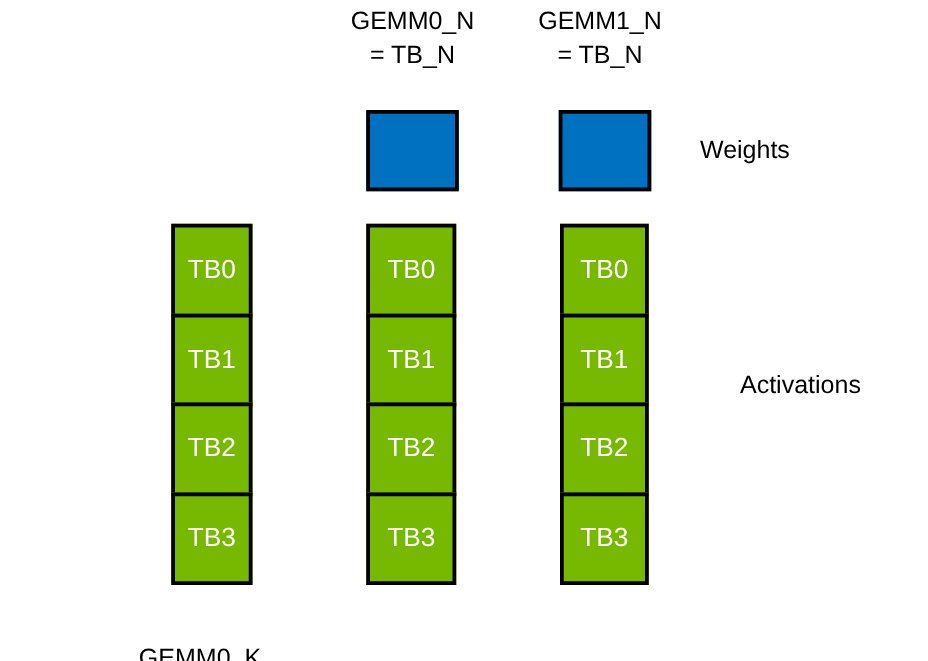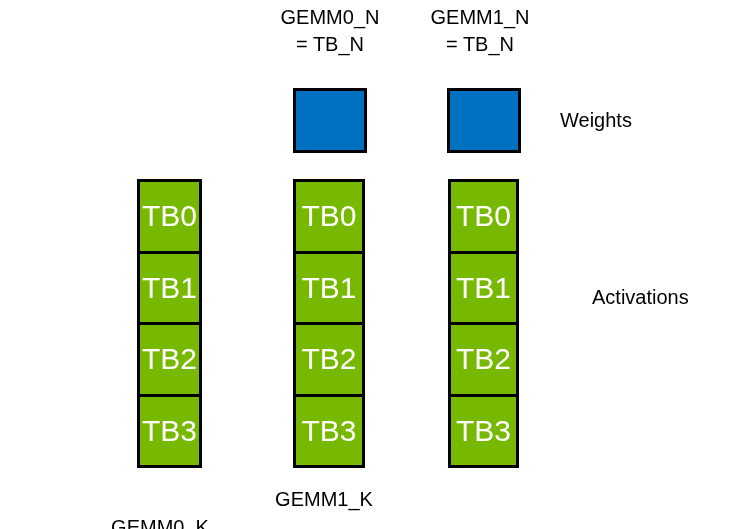--- a/index.html
+++ b/index.html
@@ -45,21 +45,21 @@
   }
   .tb-block {
     flex: 1;
     background: var(--activations-fill, #76B900);
     border: 3px solid var(--border-color, #000);
     box-sizing: border-box;
     display: flex;
     align-items: center;
     justify-content: center;
     color: var(--tb-text, #fff);
-    font-size: 30px;
+    font-size: 21px;
   }
   .tb-block + .tb-block { margin-top: -3px; }
 </style>
 </head>
 <body>
 
 <div class="canvas">
 
   <div class="label centered" style="left:230px; top:4px; width:200px;">
     <div>GEMM0_N</div>
@@ -67,21 +67,21 @@
   </div>
   <div class="label centered" style="left:380px; top:4px; width:200px;">
     <div>GEMM1_N</div>
     <div>= TB_N</div>
   </div>
 
   <div class="weight-block" style="left:293px; top:88px;"></div>
   <div class="weight-block" style="left:447px; top:88px;"></div>
 
   <div class="label" style="left:560px; top:107px;">Weights</div>
-  <div class="label" style="left:592px; top:284px;">Activations</div>
+  <div class="label" style="left:592px; top:295px;">Activations</div>
 
   <div class="tb-column" style="left:137px; width:65px;">
     <div class="tb-block">TB0</div>
     <div class="tb-block">TB1</div>
     <div class="tb-block">TB2</div>
     <div class="tb-block">TB3</div>
   </div>
   <div class="tb-column" style="left:293px; width:72px;">
     <div class="tb-block">TB0</div>
     <div class="tb-block">TB1</div>
@@ -89,15 +89,14 @@
     <div class="tb-block">TB3</div>
   </div>
   <div class="tb-column" style="left:448px; width:71px;">
     <div class="tb-block">TB0</div>
     <div class="tb-block">TB1</div>
     <div class="tb-block">TB2</div>
     <div class="tb-block">TB3</div>
   </div>
 
   <div class="label centered" style="left:60px; top:514px; width:200px;">GEMM0_K</div>
-  <div class="label centered" style="left:224px; top:486px; width:200px;">GEMM1_K</div>
 
 </div>
 
 </body></html>

